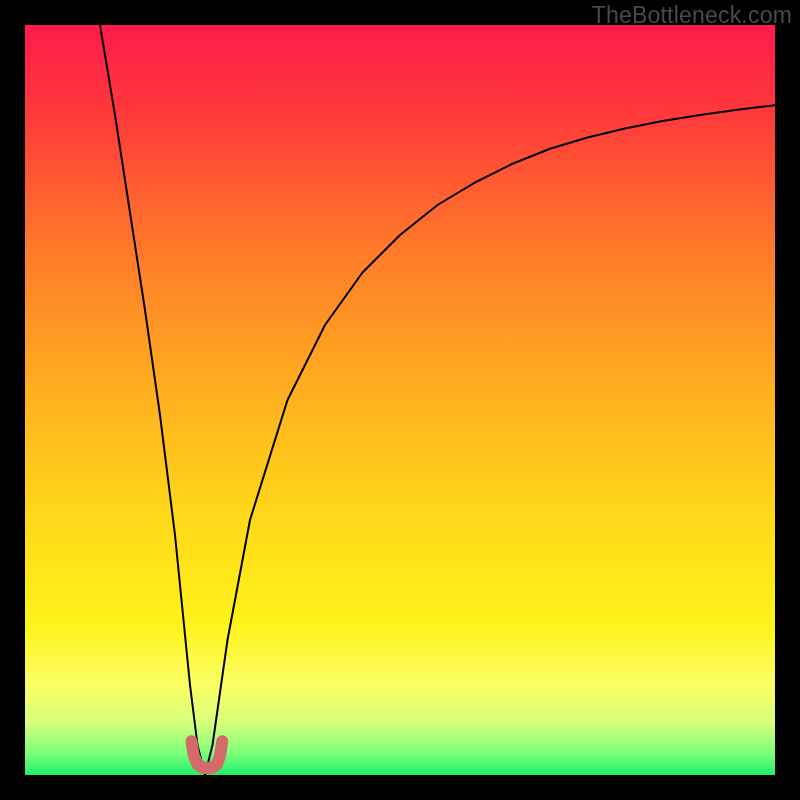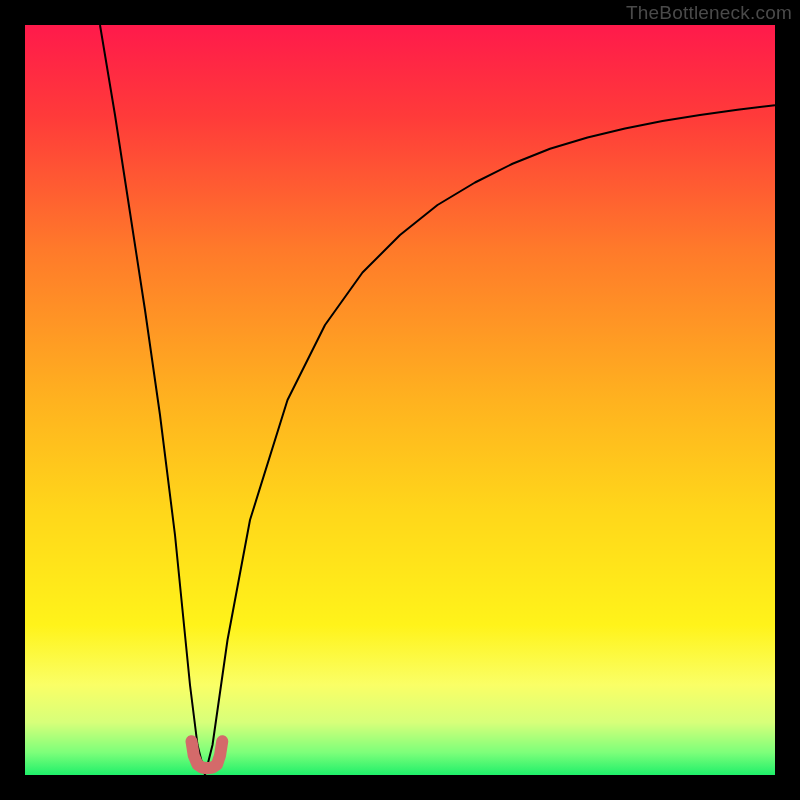--- a/index.html
+++ b/index.html
@@ -23,21 +23,21 @@
     top: 25px;
     width: 750px;
     height: 750px;
     overflow: hidden;
   }
   .watermark {
     position: absolute;
     top: 2px;
     right: 8px;
     color: #4a4a4a;
-    font-size: 19px;
+    font-size: 23px;
     font-family: Arial, Helvetica, sans-serif;
     letter-spacing: 0.2px;
     user-select: none;
   }
   svg {
     display: block;
   }
 </style>
 </head>
 <body>

